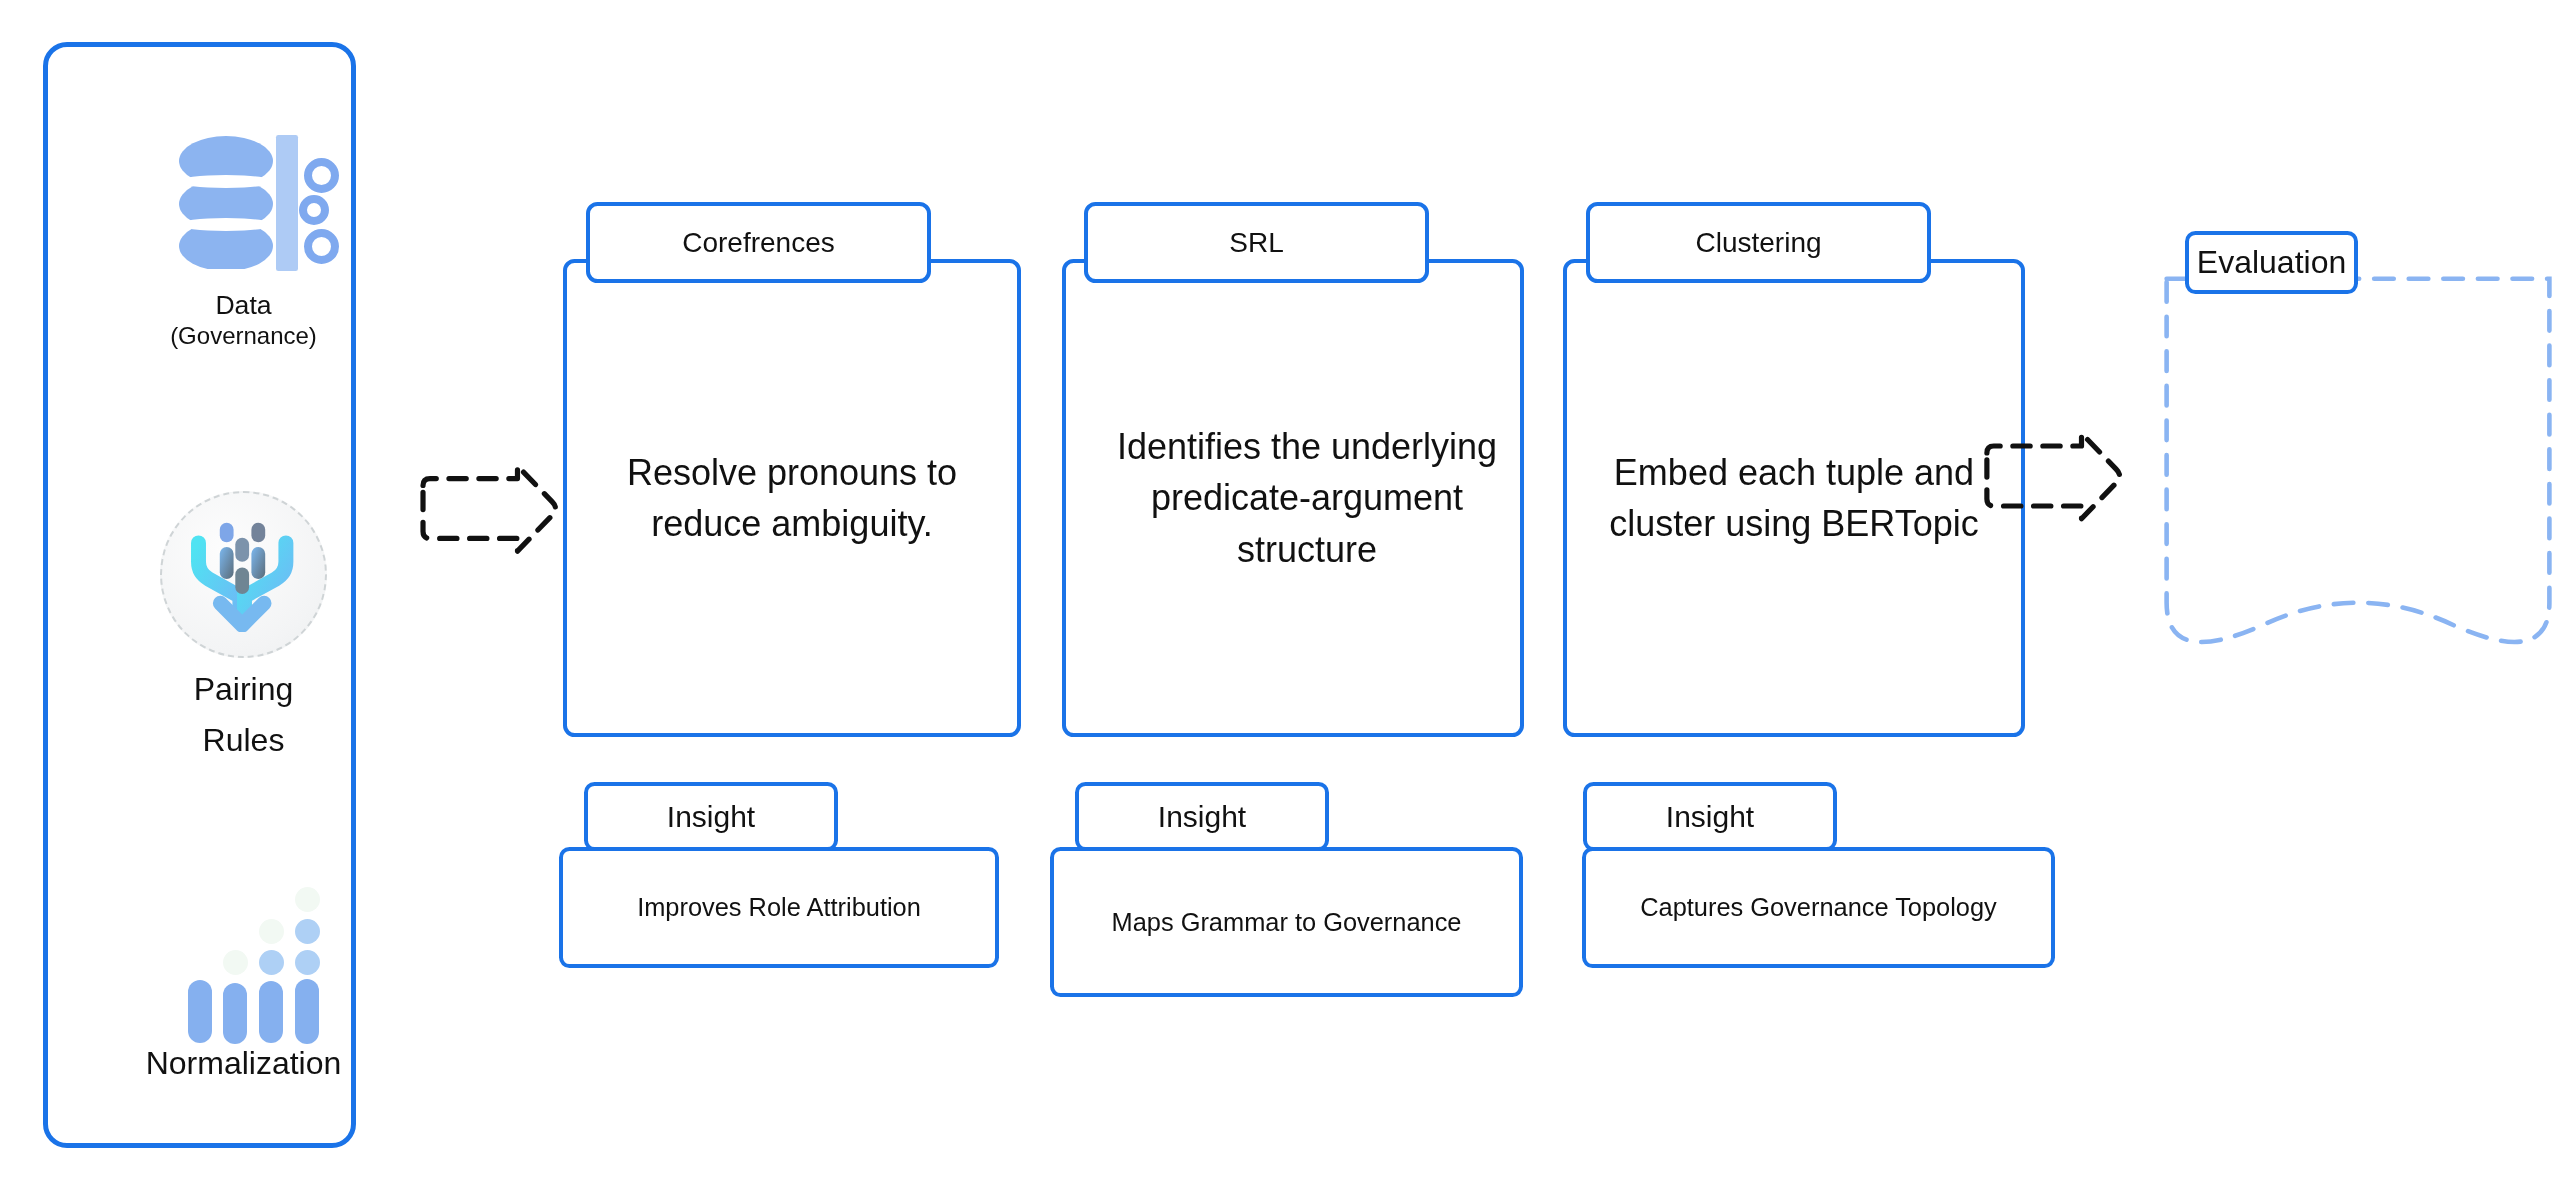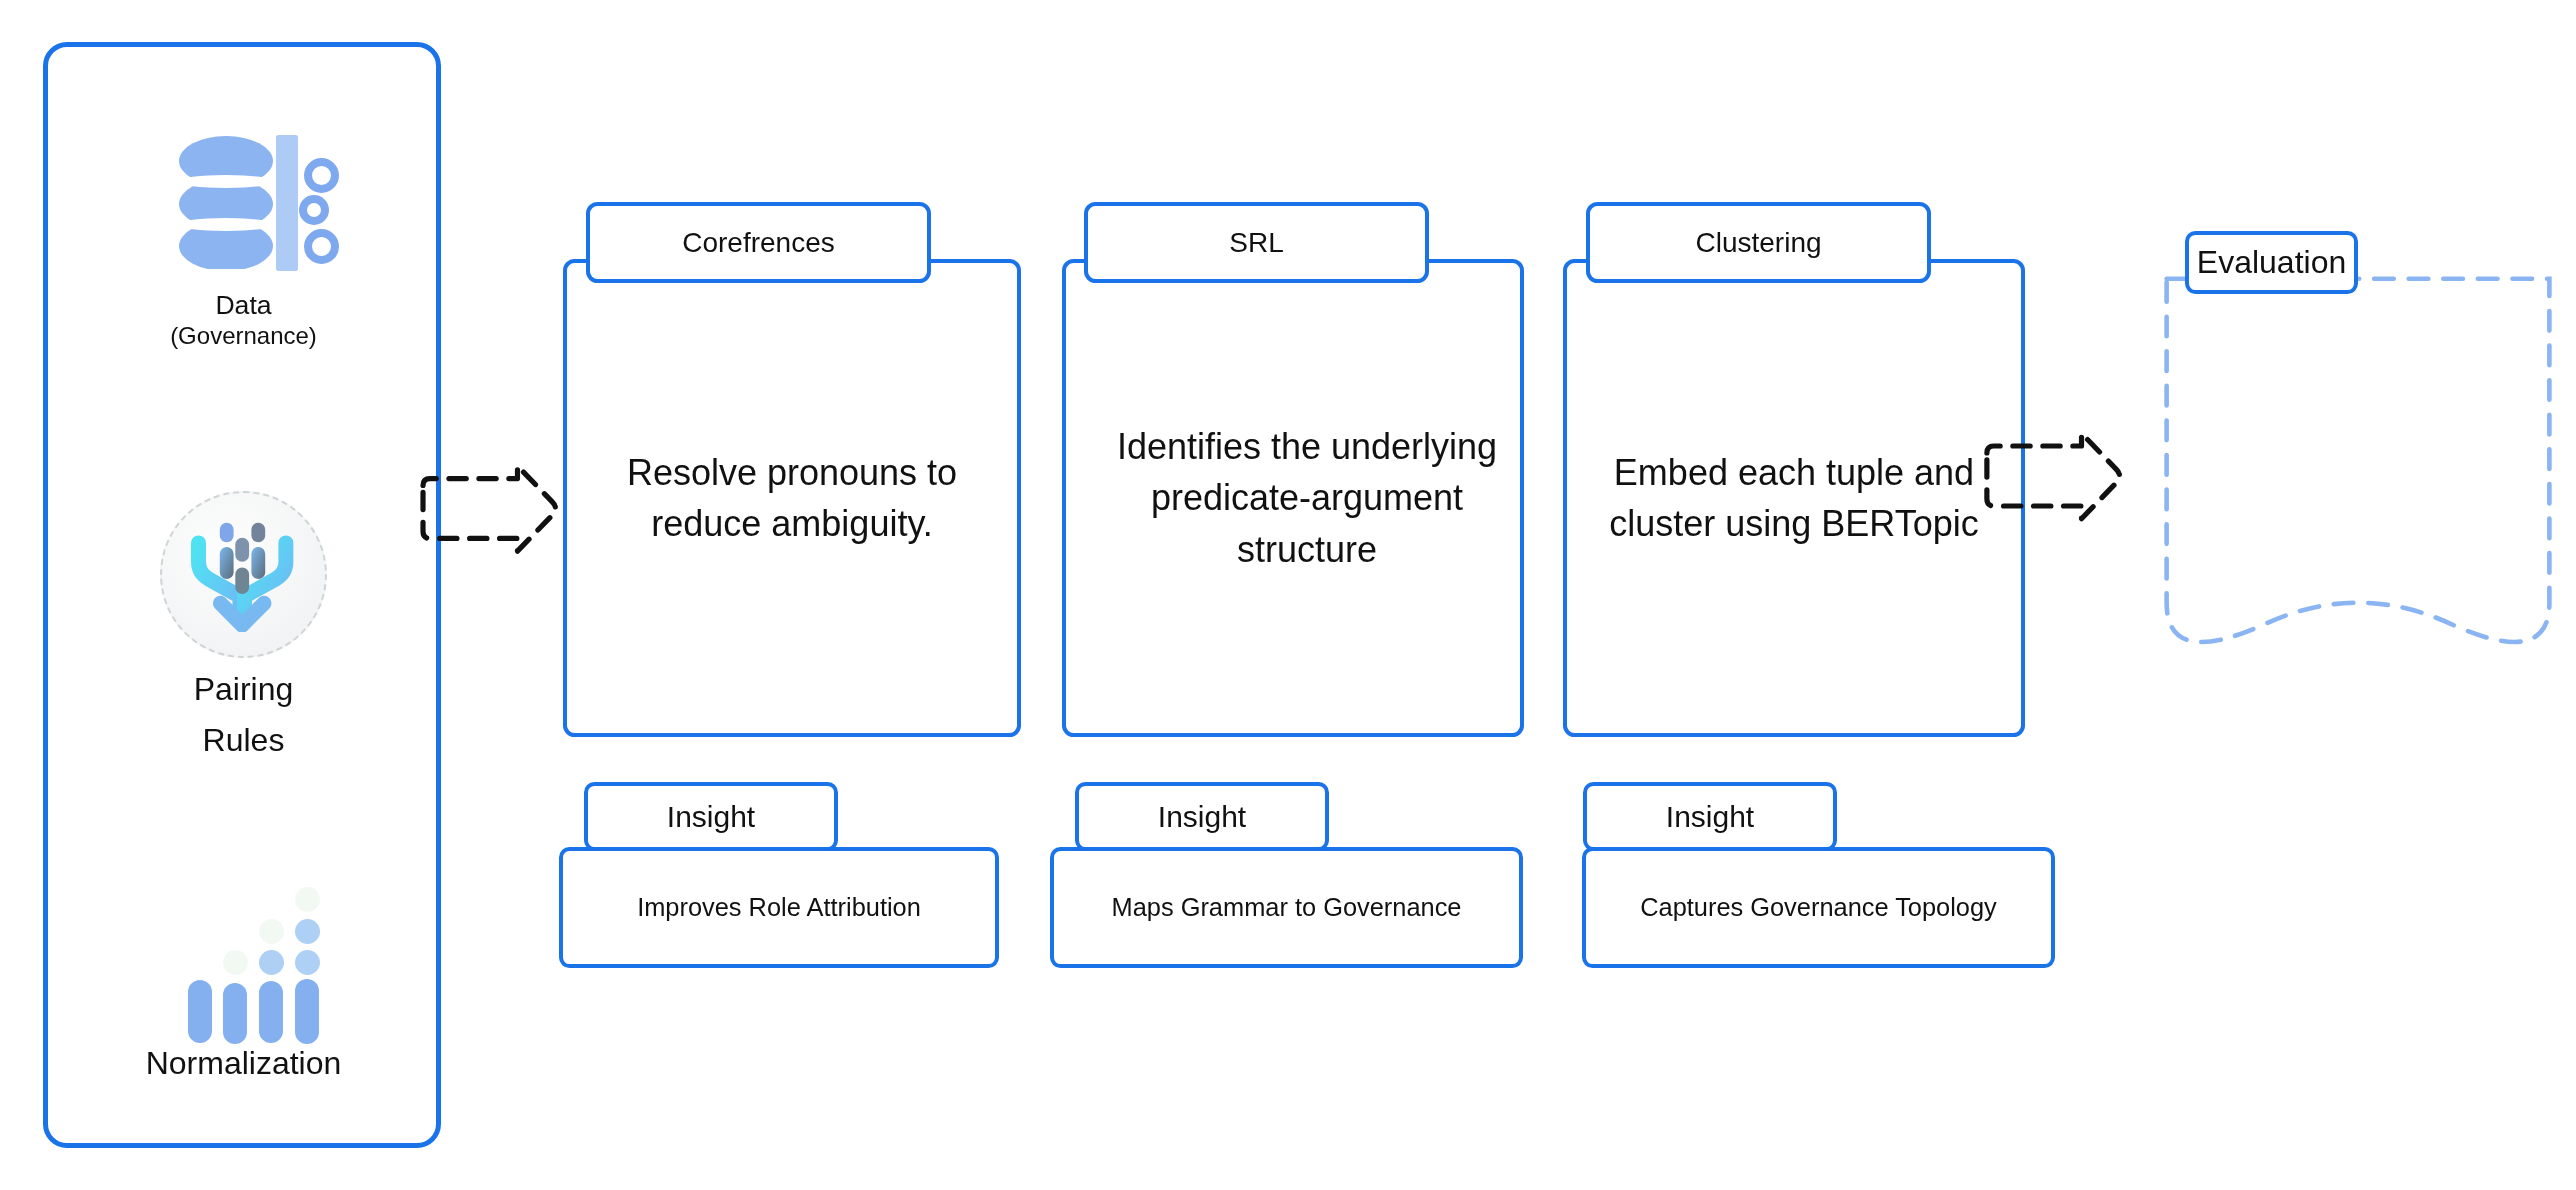--- a/index.html
+++ b/index.html
@@ -2,21 +2,21 @@
 <html style="font-size:9.2px"><head>
 <meta charset="utf-8">
 <style>
   html,body{margin:0;padding:0;background:#ffffff;}
   body{width:2576px;height:1191px;position:relative;overflow:hidden;
        font-family:"Liberation Sans", sans-serif; color:#111;}
   .stage{position:absolute;left:0;top:0;width:2576px;height:1191px;}
 
   
   #sidebar{
-    position:absolute;left:43px;top:42px;width:398px;height:1106px;
+    position:absolute;left:43px;top:42px;width:313px;height:1106px;
     border:5.2px solid #1a73e8;border-radius:24px;box-sizing:border-box;
     display:flex;flex-direction:column;align-items:center;
   }
   .side-item{position:absolute;left:0;width:391px;display:flex;flex-direction:column;align-items:center;}
   .side-label{font-size:26.6px;line-height:1.22;text-align:center;color:#111;}
   .side-label.small{font-size:24px;}
   .side-label.big{font-size:32px;}
 
   
   .icon-db{position:relative;width:173px;height:173px;}
@@ -187,21 +187,21 @@
   <div class="proc">
     <div class="ins-body" style="left:559px;top:847px;width:440px;height:121px;">
       <p>Improves Role Attribution</p>
     </div>
     <div class="ins-tab" style="left:584px;top:782px;width:254px;height:69px;">
       <span>Insight</span>
     </div>
   </div>
 
   <div class="proc">
-    <div class="ins-body" style="left:1050px;top:847px;width:473px;height:121px;">
+    <div class="ins-body" style="left:1050px;top:847px;width:473px;height:150px;">
       <p>Maps Grammar to Governance</p>
     </div>
     <div class="ins-tab" style="left:1075px;top:782px;width:254px;height:69px;">
       <span>Insight</span>
     </div>
   </div>
 
   <div class="proc">
     <div class="ins-body" style="left:1558px;top:847px;width:473px;height:121px;margin-left:24px;">
       <p>Captures Governance Topology</p>

